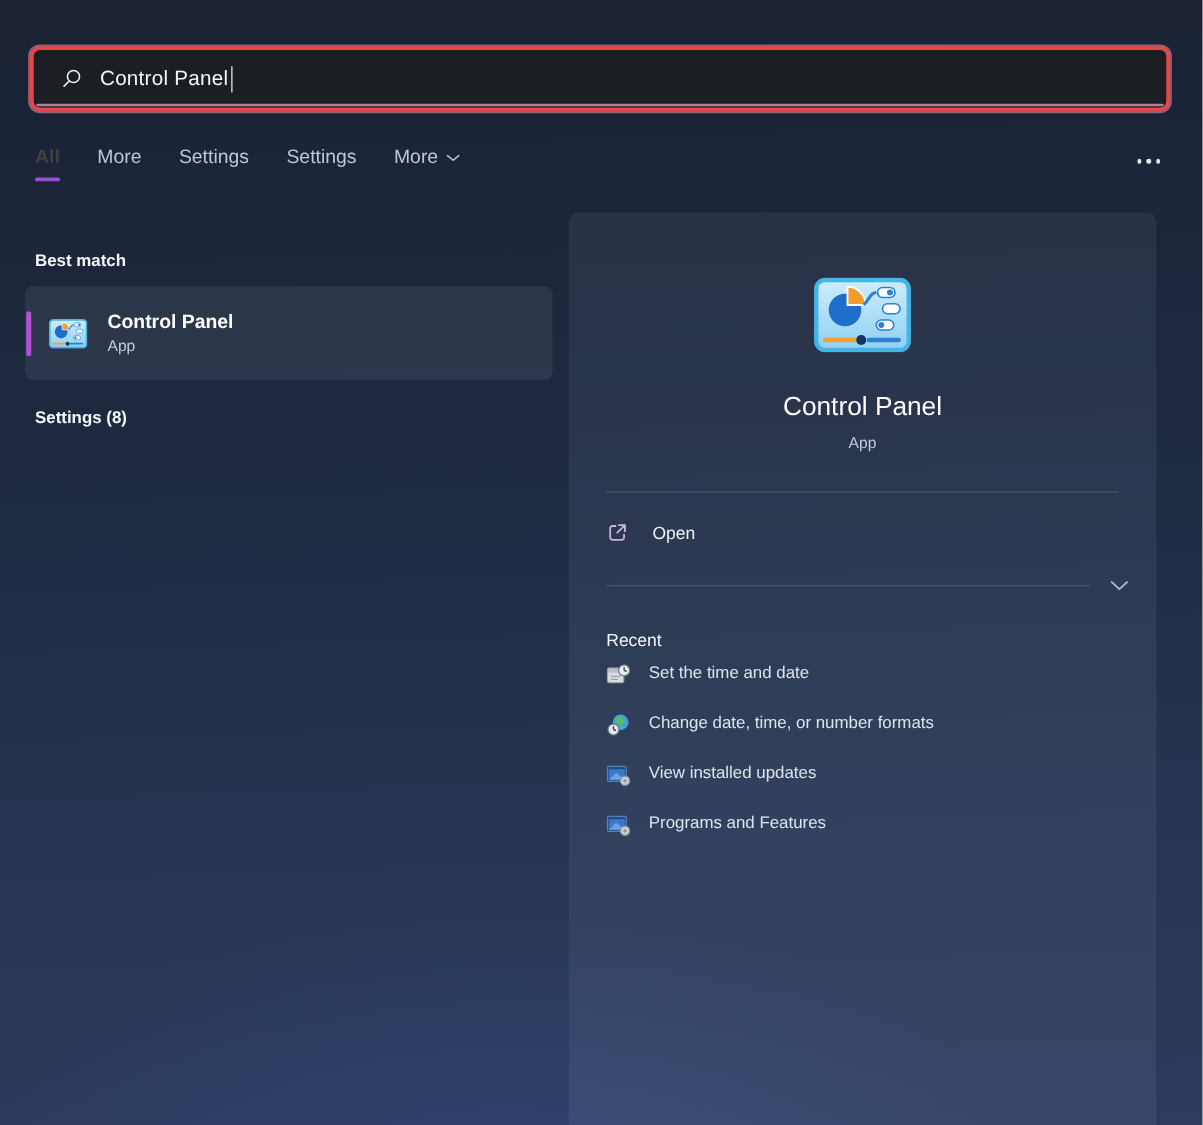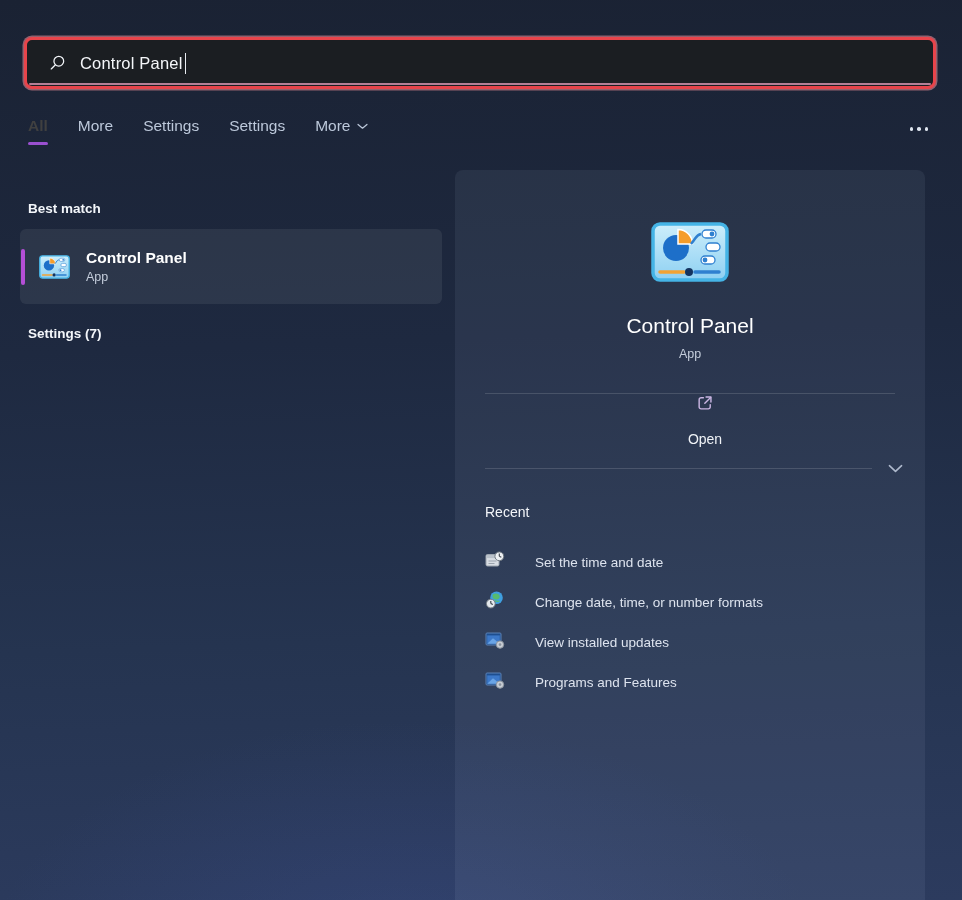--- a/index.html
+++ b/index.html
@@ -58,28 +58,28 @@
   .preview {
     position:absolute; left:455px; top:170px; width:470px; bottom:0;
     background:rgba(202,216,245,0.075);
     border-radius:8px 8px 0 0;
     display:flex; flex-direction:column;
   }
   .preview-icon { margin:52px auto 0; display:flex; }
   .preview-title { margin-top:32px; text-align:center; font-size:21px; font-weight:400; color:#ffffff; }
   .preview-sub { margin-top:9px; text-align:center; font-size:12.5px; color:#c4cddb; }
   .divider { margin:32px 30px 0; height:1px; background:rgba(255,255,255,0.14); }
-  .open-row { margin-top:0; height:64px; display:flex; align-items:center; gap:19px; padding-left:30px;flex-direction:column; }
+  .open-row { margin-top:0; height:64px; display:flex; align-items:center; gap:19px; padding-left:30px; }
   .open-label { font-size:14px; color:#f0f3f7; }
   .divider-row { display:flex; align-items:center; padding:0 20px 0 30px; height:20px; }
   .divider-row .line { flex:1; height:1px; background:rgba(255,255,255,0.14); margin-right:14px; }
   .chevron-btn { display:flex; padding:2px; }
   .recent-header { margin:26px 0 0 30px; font-size:14px; font-weight:400; color:#f3f6fa; }
   .recent-list { margin-top:10px; display:flex; flex-direction:column; }
-  .recent-row { height:40px; display:flex; align-items:flex-end; gap:30px; padding-left:30px; }
+  .recent-row { height:40px; display:flex; align-items:flex-start; gap:14px; padding-left:30px; }
   .recent-row .ric { flex:0 0 20px; display:flex; }
   .recent-label { font-size:13.5px; color:#dde3ee; }
 </style>
 </head>
 <body>
 
 <div class="search-outer">
   <span class="search-icon">
     <svg width="18" height="18" viewBox="0 0 20 20">
       <circle cx="12" cy="8" r="5.4" fill="none" stroke="#f2f5f9" stroke-width="1.4"></circle>
@@ -146,21 +146,21 @@
         <circle cx="38" cy="50" r="4" fill="#14335f"></circle>
         <line x1="44" y1="50" x2="68" y2="50" stroke="#2f80d0" stroke-width="3.5" stroke-linecap="round"></line>
       </svg>
     </span>
     <span class="best-text">
       <span class="best-title">Control Panel</span>
       <span class="best-sub">App</span>
     </span>
   </div>
 
-  <div class="section-header hdr-settings">Settings (7)</div>
+  <div class="section-header hdr-settings">Settings (8)</div>
 </div>
 
 <div class="preview">
   <span class="preview-icon">
     <svg width="78" height="60" viewBox="0 0 78 60">
       <defs>
         <linearGradient id="cpbgB" x1="0" y1="0" x2="0" y2="1">
           <stop offset="0" stop-color="#cdeefb"></stop>
             <stop offset="1" stop-color="#8ed0f2"></stop>
         </linearGradient>

